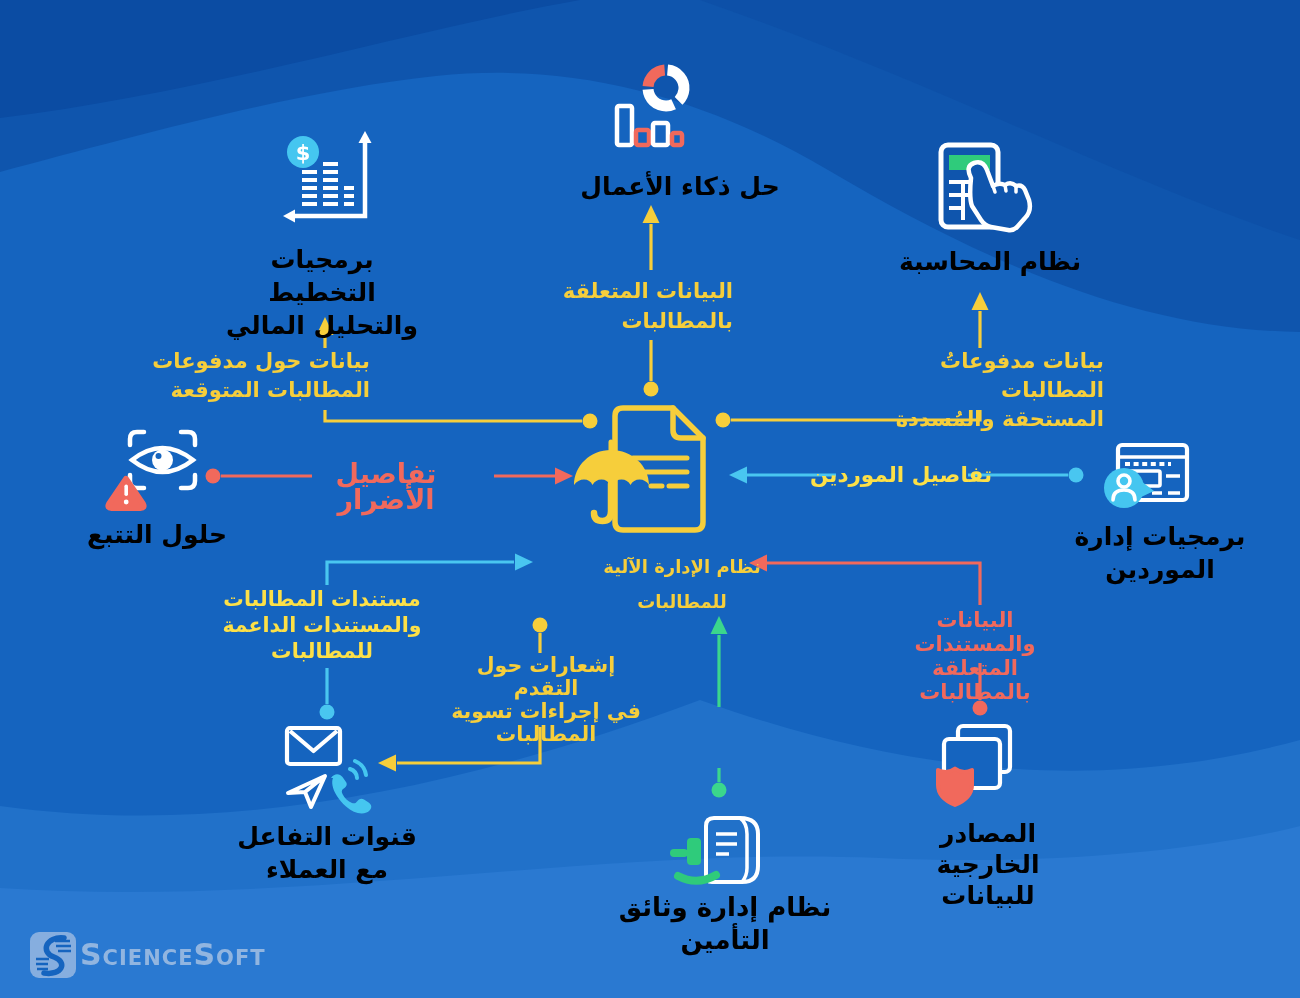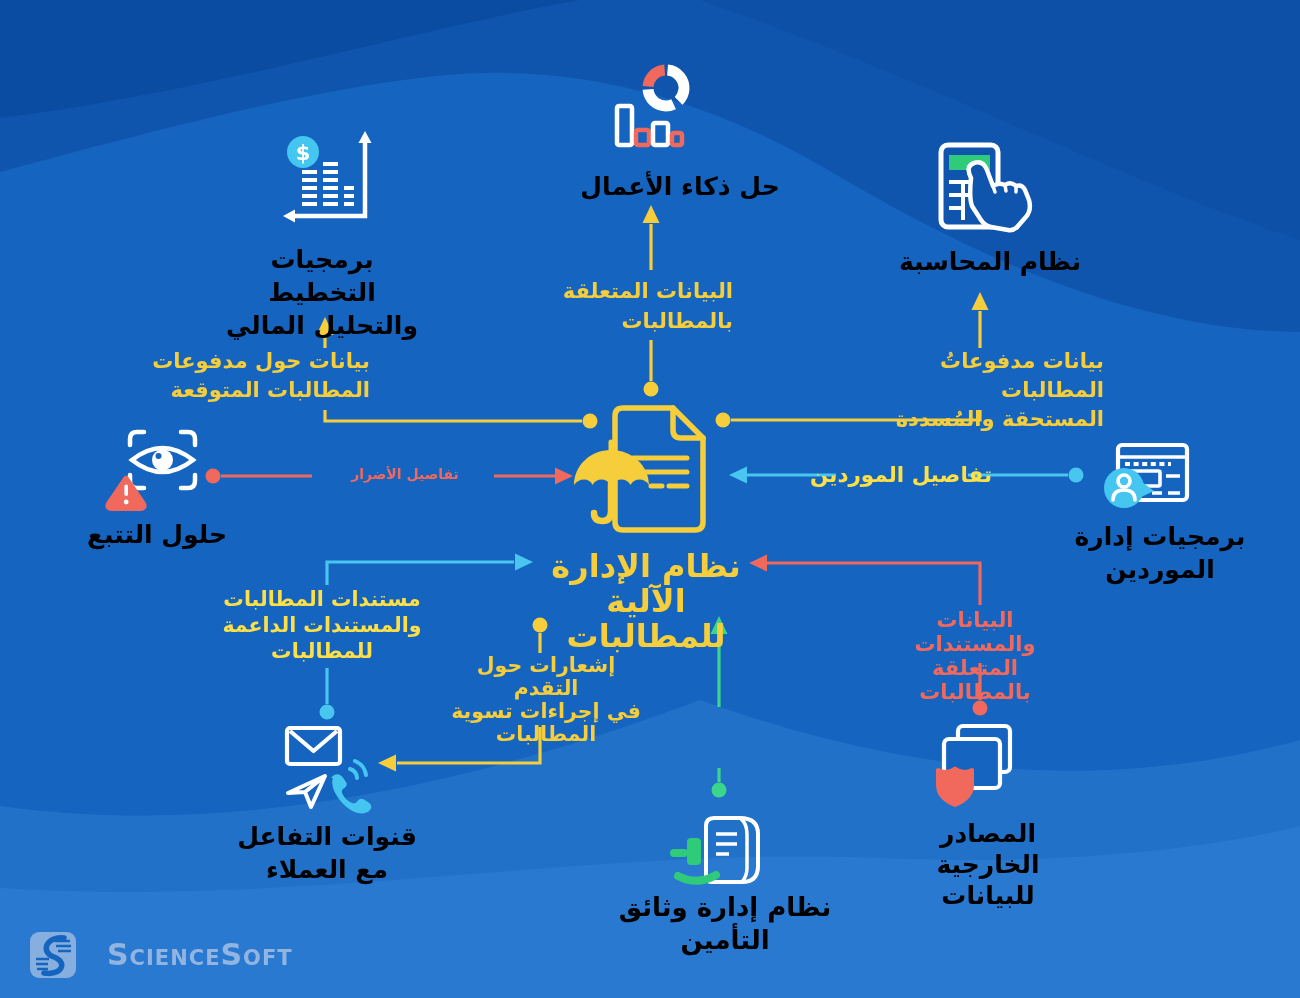--- a/index.html
+++ b/index.html
@@ -13,22 +13,22 @@
   svg.abs { display: block; }
   .lbl { position: absolute; font-weight: bold; text-align: center; direction: rtl; }
   .lbl.white  { color: #000000; }
   .lbl.yellow { color: #F6CE3B; }
   .lbl.red    { color: #F1695C; }
   .lbl.cyan   { color: #fde047; }
   .lbl.green  { color: #3BD68C; }
   .node-lbl  { font-size: 25px; line-height: 33px; }
   .flow-lbl  { font-size: 21px; line-height: 26px; }
   .ralign { text-align: right; }
-  .center-lbl { font-size: 32px; line-height: 35px; }
-  .logo-box { position: absolute; left: 28px; top: 928px; display: flex; align-items: center; gap: 27px; }
+  .center-lbl { font-size: 18px; line-height: 35px; margin-left: 36px; }
+  .logo-box { position: absolute; left: 28px; top: 928px; display: flex; align-items: center; gap: 0; }
   .logo-text {
     font-size: 30px; font-weight: bold; color: #9DBCE2; opacity: 0.9;
     font-variant: small-caps; letter-spacing: 1px; direction: ltr;
     font-family: "DejaVu Sans", sans-serif;
   }
 </style>
 </head>
 <body>
 
 <div class="canvas">
@@ -263,21 +263,21 @@
   <div class="lbl yellow flow-lbl ralign" style="left:120px;top:347px;width:250px;line-height:29px">
     <div>بيانات حول مدفوعات</div>
     <div>المطالبات المتوقعة</div>
   </div>
 
   <div class="lbl yellow flow-lbl ralign" style="left:854px;top:347px;width:250px;line-height:29px">
     <div>بيانات مدفوعاتُ المطالبات</div>
     <div>المستحقة والمُسددة</div>
   </div>
 
-  <div class="lbl red flow-lbl" style="left:305px;top:461px;width:200px;font-size:14px">
+  <div class="lbl red flow-lbl" style="left:286px;top:461px;width:200px;font-size:27px">
     <div>تفاصيل الأضرار</div>
   </div>
 
   <div class="lbl cyan flow-lbl" style="left:801px;top:462px;width:200px;font-size:21.5px">
     <div>تفاصيل الموردين</div>
   </div>
 
   <div class="lbl cyan flow-lbl" style="left:222px;top:586px;width:200px;font-size:20.5px;line-height:26px">
     <div>مستندات المطالبات</div>
     <div>والمستندات الداعمة</div>

